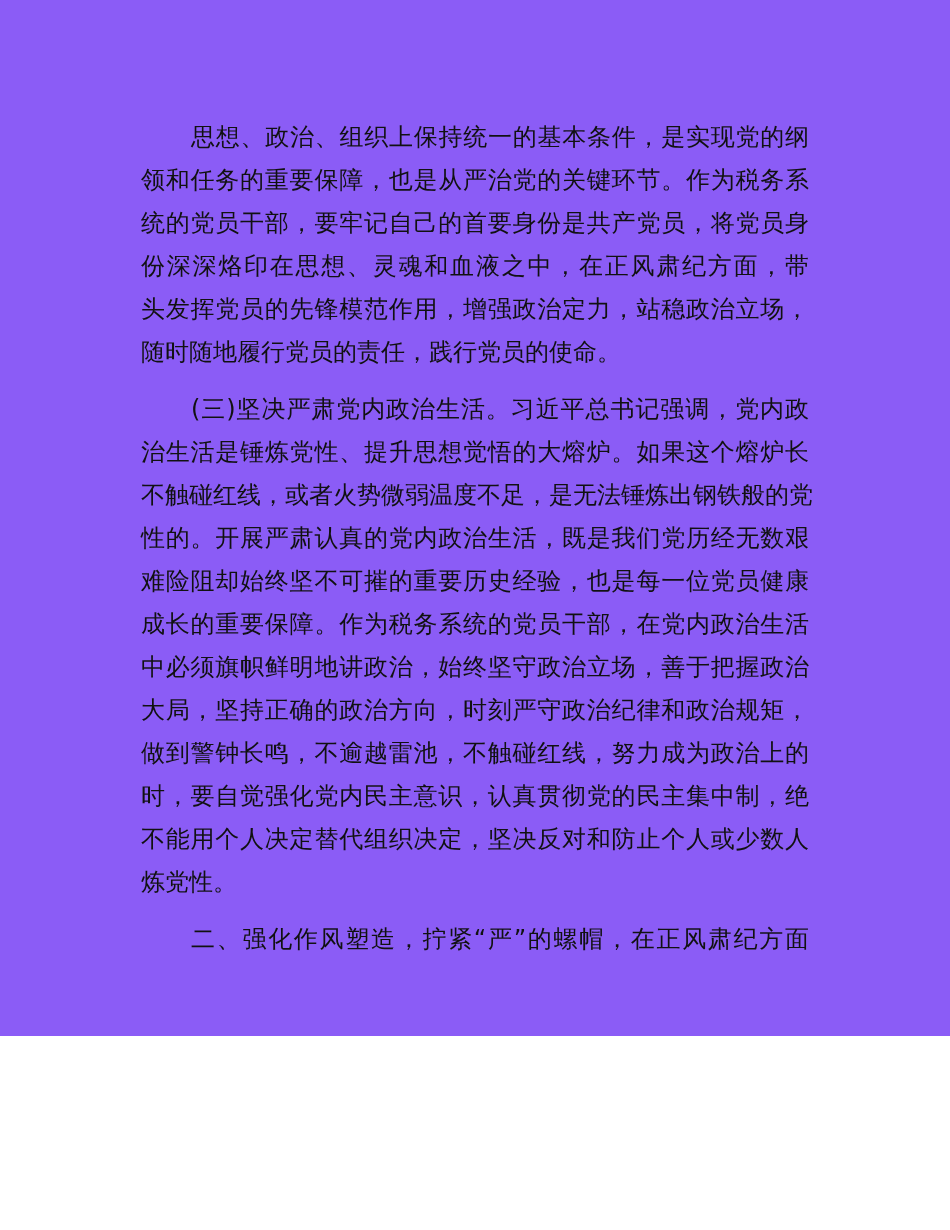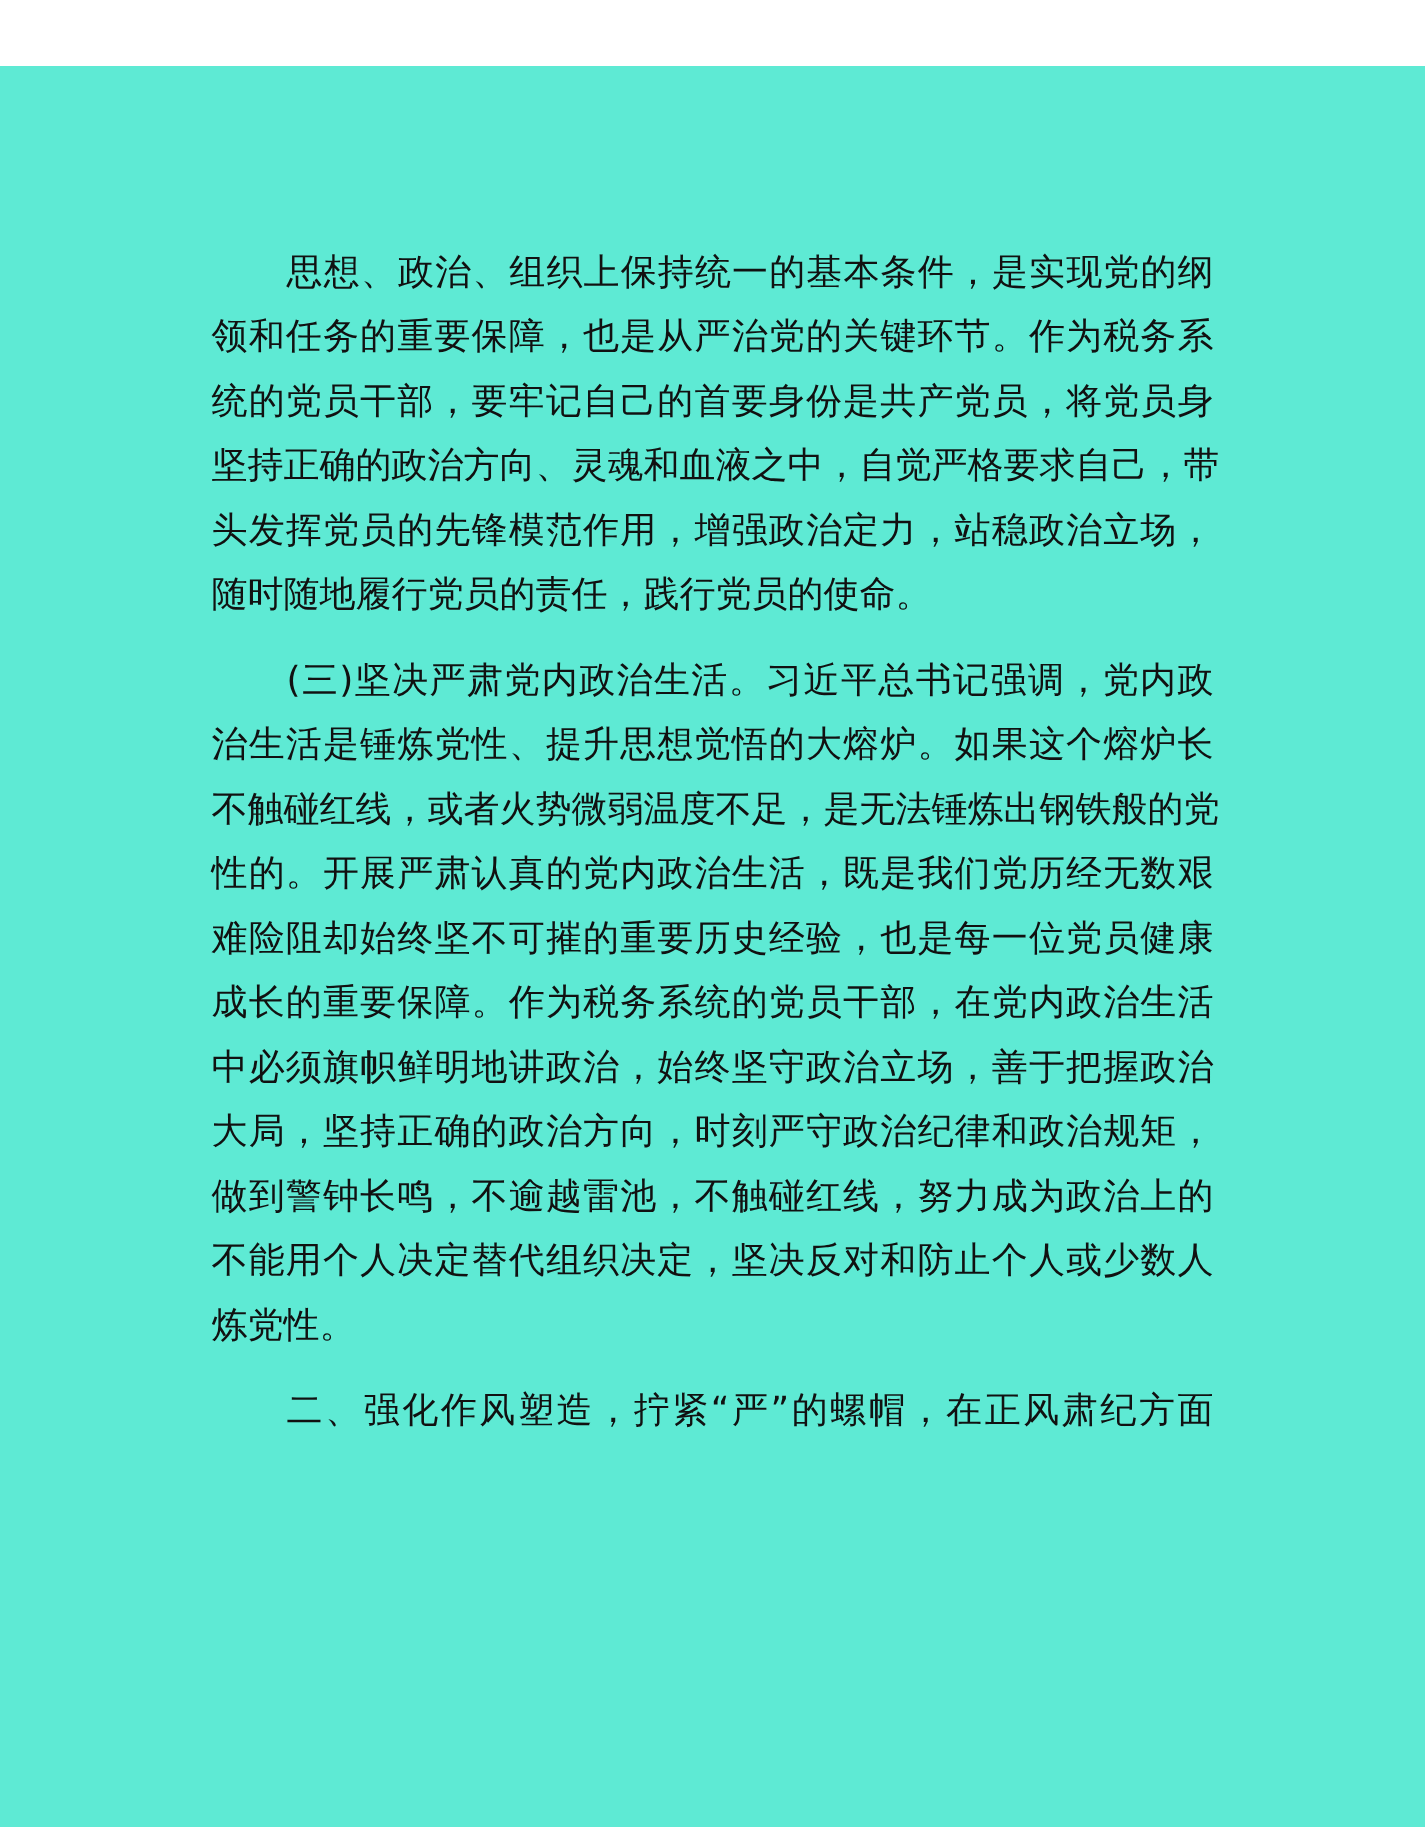--- a/index.html
+++ b/index.html
@@ -1,20 +1,19 @@
 <!DOCTYPE html>
 <html><head>
 <meta charset="utf-8">
 <style>
   html, body { margin: 0; padding: 0; background: #ffffff; }
   body { width: 950px; height: 1230px; position: relative; overflow: hidden; }
   .page {
-    position: absolute; left: 0; top: 0; width: 950px; height: 1174px;
-    background: #5eead4;
-    margin-top: 44px;
+    position: absolute; left: 0; top: 0; width: 950px; height: 1036px;
+    background: #8b5cf6;
   }
   .content {
     position: absolute; left: 141px; top: 116px; width: 668px;
     font-family: "DejaVu Sans", "Liberation Sans", sans-serif;
     font-size: 24px; color: #111111;
   }
   .para { margin: 0 0 14px 0; }
   .line {
     display: block; height: 43px; line-height: 43px;
     white-space: nowrap; text-align: justify; text-align-last: justify;
@@ -26,35 +25,36 @@
 </head>
 <body>
 
 <div class="page">
   <div class="content">
 
     <div class="para">
       <span class="line indent">思想、政治、组织上保持统一的基本条件，是实现党的纲</span>
       <span class="line">领和任务的重要保障，也是从严治党的关键环节。作为税务系</span>
       <span class="line">统的党员干部，要牢记自己的首要身份是共产党员，将党员身</span>
-      <span class="line">坚持正确的政治方向、灵魂和血液之中，自觉严格要求自己，带</span>
+      <span class="line">份深深烙印在思想、灵魂和血液之中，在正风肃纪方面，带</span>
       <span class="line">头发挥党员的先锋模范作用，增强政治定力，站稳政治立场，</span>
       <span class="line last">随时随地履行党员的责任，践行党员的使命。</span>
     </div>
 
     <div class="para">
       <span class="line indent">(三)坚决严肃党内政治生活。习近平总书记强调，党内政</span>
       <span class="line">治生活是锤炼党性、提升思想觉悟的大熔炉。如果这个熔炉长</span>
       <span class="line">不触碰红线，或者火势微弱温度不足，是无法锤炼出钢铁般的党</span>
       <span class="line">性的。开展严肃认真的党内政治生活，既是我们党历经无数艰</span>
       <span class="line">难险阻却始终坚不可摧的重要历史经验，也是每一位党员健康</span>
       <span class="line">成长的重要保障。作为税务系统的党员干部，在党内政治生活</span>
       <span class="line">中必须旗帜鲜明地讲政治，始终坚守政治立场，善于把握政治</span>
       <span class="line">大局，坚持正确的政治方向，时刻严守政治纪律和政治规矩，</span>
       <span class="line">做到警钟长鸣，不逾越雷池，不触碰红线，努力成为政治上的</span>
+      <span class="line">时，要自觉强化党内民主意识，认真贯彻党的民主集中制，绝</span>
       <span class="line">不能用个人决定替代组织决定，坚决反对和防止个人或少数人</span>
       <span class="line last">炼党性。</span>
     </div>
 
     <div class="para">
       <span class="line indent">二、强化作风塑造，拧紧“严”的螺帽，在正风肃纪方面</span>
     </div>
 
   </div>
 </div>

